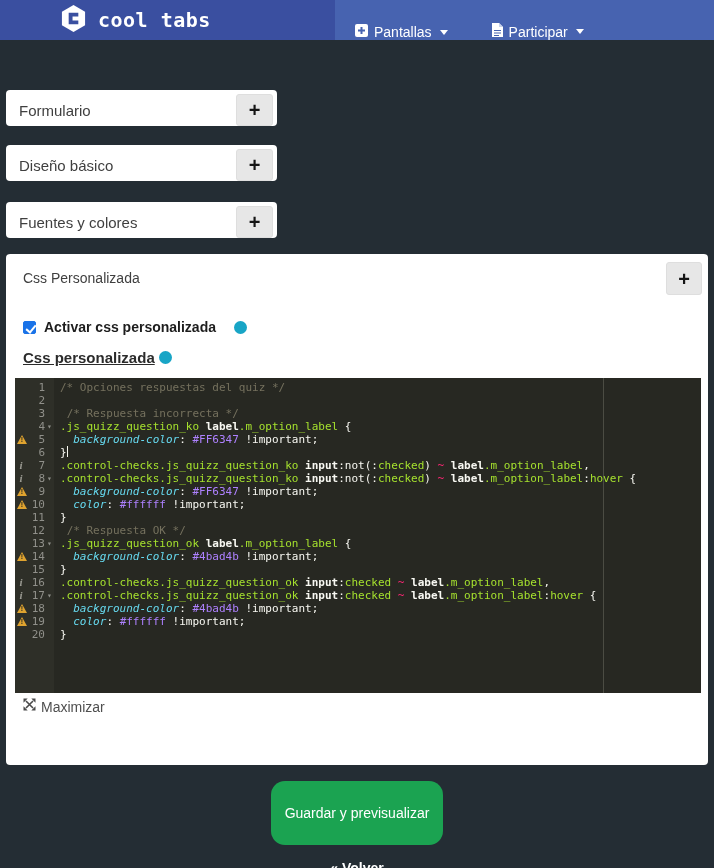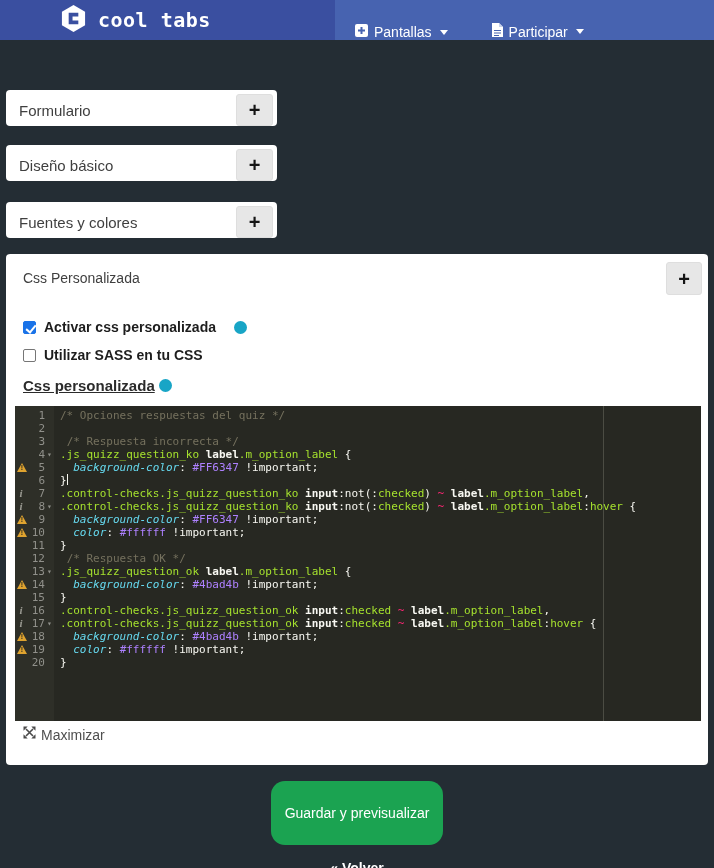--- a/index.html
+++ b/index.html
@@ -133,24 +133,20 @@
   <section class="panel">
     <div class="panel-title">Css Personalizada</div>
     <button class="plus-btn">+</button>
 
     <div class="check-row">
       <span class="checkbox checked"></span>
       <span class="check-label">Activar css personalizada</span>
       <span class="info-icon"></span>
     </div>
 
-    <div class="check-row second">
-      <span class="checkbox"></span>
-      <span class="check-label">Utilizar SASS en tu CSS</span>
-    </div>
 
     <div class="link-row">
       <a class="css-link">Css personalizada</a>
       <span class="info-icon"></span>
     </div>
 
     <div class="editor">
       <div class="code-lines">
           <div class="cm-line"><span class="gut"><span class="gicon"></span><span class="lnum">1</span><span class="foldcol"></span></span><span class="code"><span class="tk-c">/* Opciones respuestas del quiz */</span></span></div>
           <div class="cm-line"><span class="gut"><span class="gicon"></span><span class="lnum">2</span><span class="foldcol"></span></span><span class="code"></span></div>

